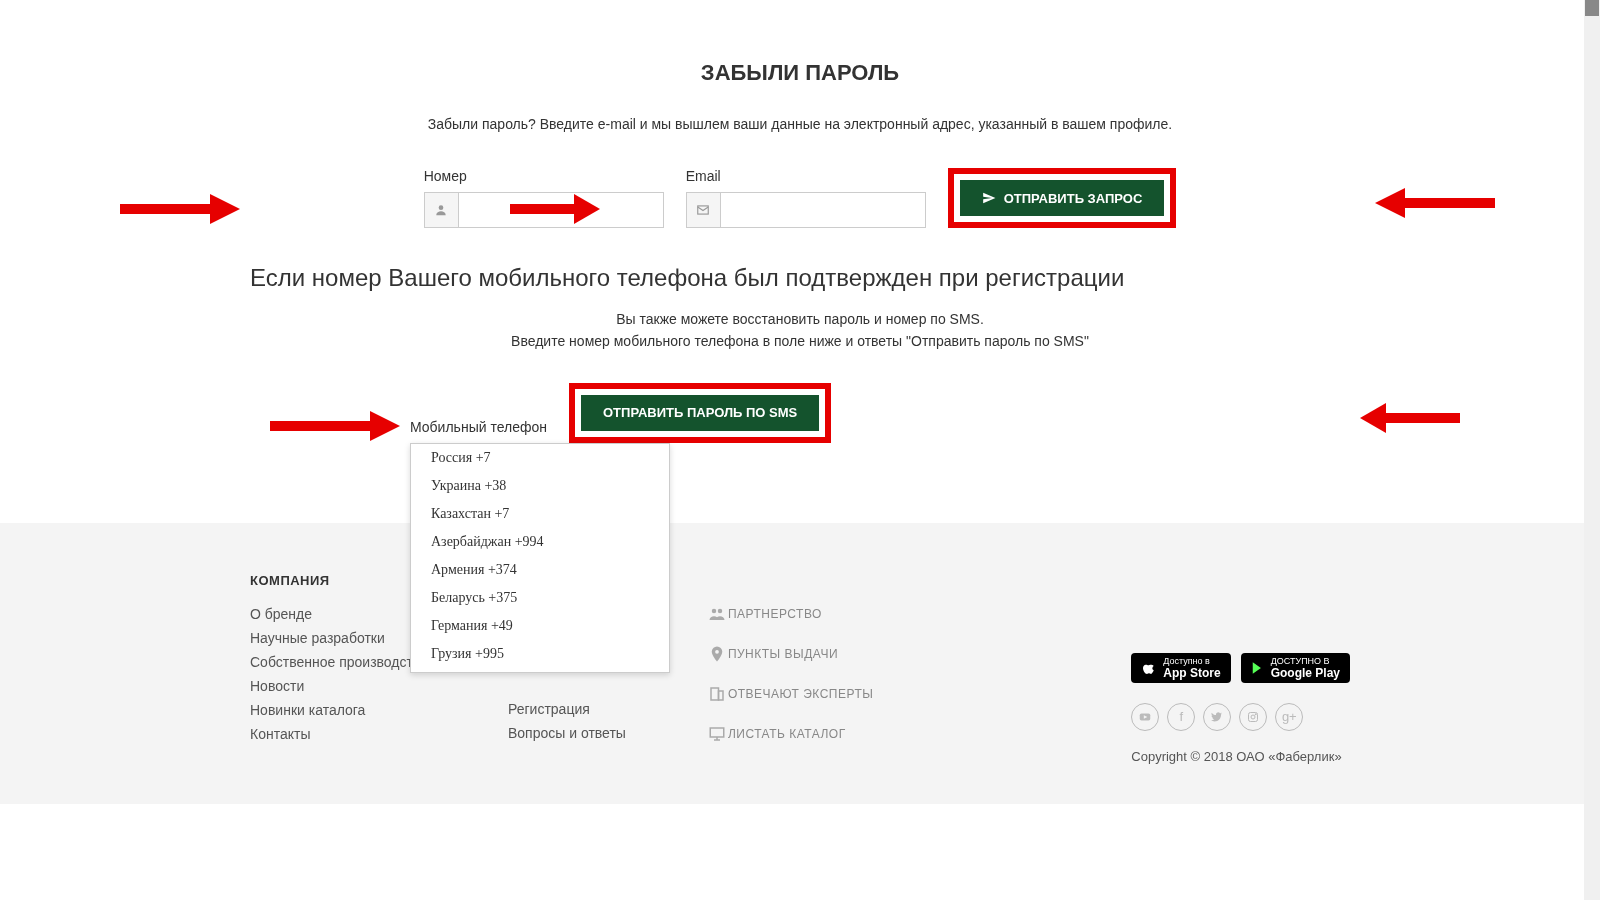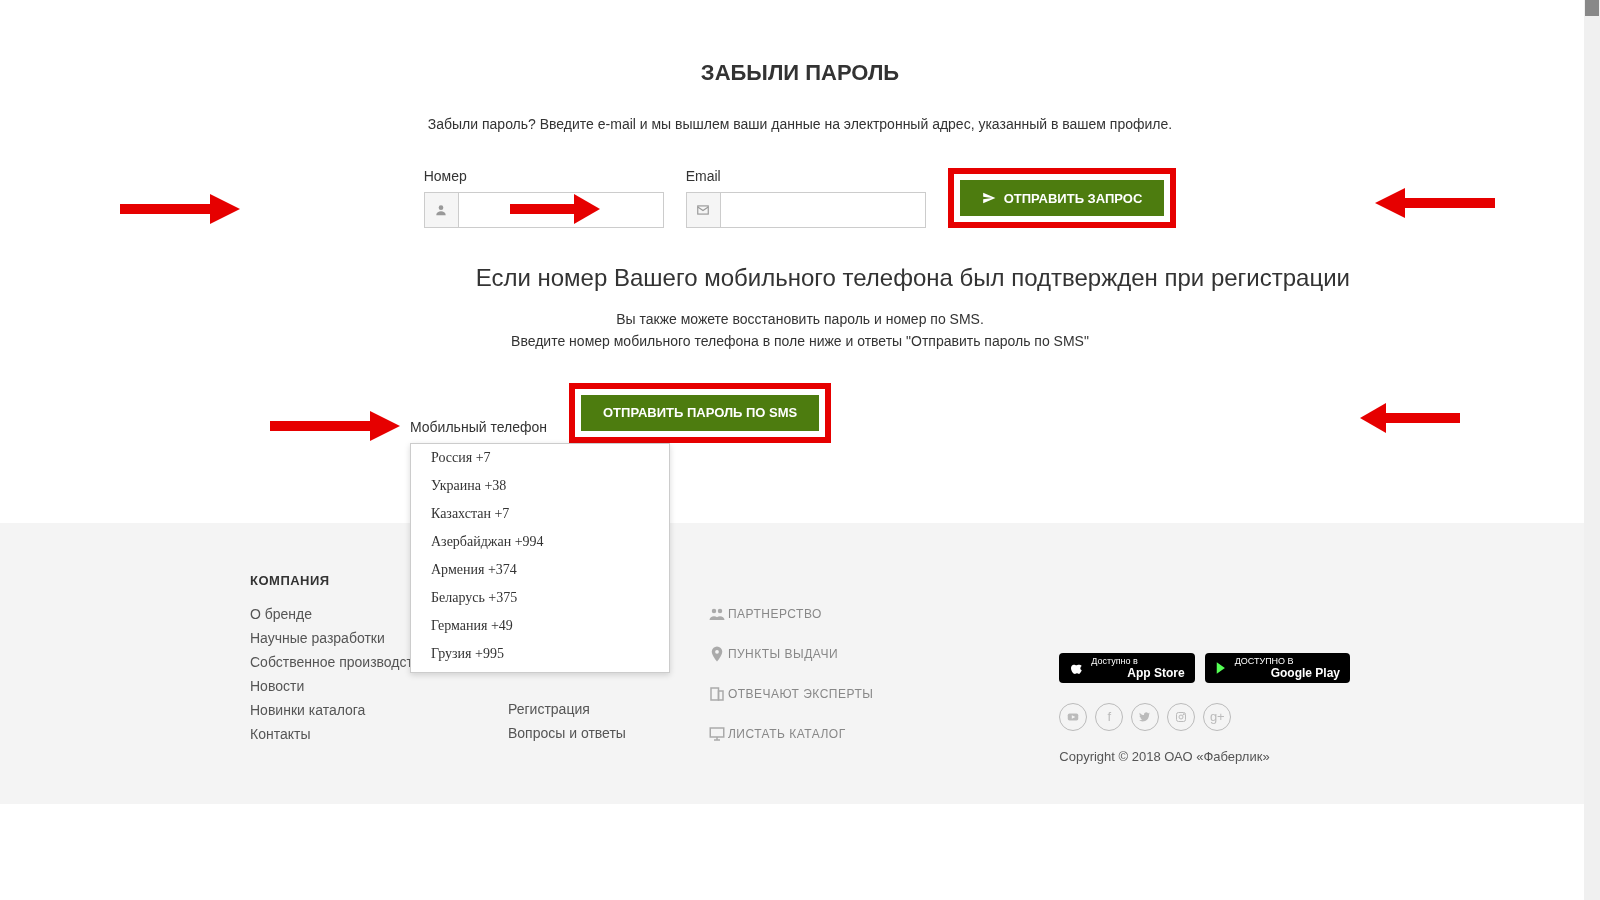--- a/index.html
+++ b/index.html
@@ -9,24 +9,24 @@
   h1.section-title { text-align: center; font-size: 22px; font-weight: bold; color: #333; margin-bottom: 30px; }
   .intro { text-align: center; font-size: 14px; color: #333; margin-bottom: 36px; }
   .form-row { display: flex; align-items: flex-end; justify-content: center; gap: 22px; margin-bottom: 36px; }
   .field { display: flex; flex-direction: column; }
   .field-label { font-size: 14px; color: #333; margin-bottom: 8px; }
   .input-wrap { display: flex; align-items: stretch; border: 1px solid #ccc; height: 36px; background: #fff; }
   .input-icon { width: 40px; display: flex; align-items: center; justify-content: center; background: #f5f5f5; border-right: 1px solid #ccc; color: #888; }
   .input-wrap input { border: none; outline: none; padding: 0 10px; font-size: 14px; width: 100%; height: 100%; }
   .number-input { width: 240px; }
   .email-input { width: 240px; }
-  .btn-dark { background: #4d7c0f; color: #fff; border: none; height: 36px; padding: 16px 22px; font-size: 13px; font-weight: bold; display: flex; align-items: center; gap: 8px; cursor: pointer; }
+  .btn-dark { background: #14532d; color: #fff; border: none; height: 36px; padding: 16px 22px; font-size: 13px; font-weight: bold; display: flex; align-items: center; gap: 8px; cursor: pointer; }
   .btn-dark svg { width: 14px; height: 14px; fill: #fff; }
   .red-box { border: 6px solid #e60000; padding: 6px; display: inline-flex; }
-  .subtitle { text-align: right; font-size: 24px; font-weight: normal; color: #333; margin-bottom: 16px; }
+  .subtitle { text-align: left; font-size: 24px; font-weight: normal; color: #333; margin-bottom: 16px; }
   .subtext { text-align: center; font-size: 14px; color: #333; line-height: 1.6; margin-bottom: 30px; }
   .form-row2 { display: flex; align-items: flex-end; justify-content: flex-start; gap: 22px; padding-left: 160px; position: relative; }
   .mobile-wrap { display: flex; flex-direction: column; }
   .mobile-input { width: 540px; border: 1px solid #7db3e8; height: 36px; display: flex; }
   .flag-box { width: 42px; background: #f5f5f5; border-right: 1px solid #ccc; display:flex; align-items:center; justify-content:center; }
   .mobile-input input { border: none; outline: none; padding: 0 10px; font-size: 16px; width: 100%; color: #666; }
   .dropdown { position: absolute; top: 60px; left: 160px; width: 260px; background: #fff; border: 1px solid #ccc; box-shadow: 0 2px 6px rgba(0,0,0,0.15); z-index: 10; }
   .dropdown-inner { max-height: 228px; overflow-y: scroll; font-family: Liberation Serif, serif; }
   .dropdown-item { padding: 6px 20px; font-size: 14px; color: #333; cursor: pointer; }
   .dropdown-inner::-webkit-scrollbar { width: 14px; }
@@ -41,21 +41,21 @@
   .footer-col h4 { font-size: 13px; font-weight: bold; color: #333; margin-bottom: 18px; letter-spacing: 0.5px; }
   .footer-col ul { list-style: none; }
   .footer-col li { font-size: 14px; color: #555; margin-bottom: 8px; cursor: pointer; }
   .footer-col.icons { flex: 1; }
   .footer-icon-row { display: flex; align-items: center; margin-bottom: 18px; }
   .footer-icon-row .ico { width: 22px; height: 22px; display:flex; align-items:center; justify-content:center; color:#aaa; }
   .footer-icon-row span { font-size: 12px; color: #888; letter-spacing: 0.5px; }
   .footer-right { margin-left: auto; }
   .store-badges { display: flex; gap: 10px; margin-bottom: 20px; }
   .store-badge { background: #000; color: #fff; border-radius: 4px; height: 30px; padding: 0 10px; display: flex; align-items: center; gap: 6px; font-size: 9px; }
-  .store-badge .big { font-size: 12px; font-weight: bold; margin-left: 36px; }
+  .store-badge .big { font-size: 12px; font-weight: bold; }
   .store-badge.google { background: #000; }
   .socials { display: flex; gap: 8px; margin-bottom: 18px; }
   .social-circle { width: 28px; height: 28px; border: 1.5px solid #bbb; border-radius: 50%; display: flex; align-items: center; justify-content: center; color: #bbb; font-size: 13px; }
   .copyright { font-size: 13px; color: #555; }
 
   .page-scrollbar { position: fixed; right: 0; top: 0; width: 16px; height: 100%; background: #f0f0f0; }
   .page-scrollbar .thumb { position: absolute; right: 1px; top: 0; width: 14px; height: 16px; background: #888; }
   .page-scrollbar .arrow { position:absolute; left:0; width:16px; height:16px; font-size:10px; text-align:center; line-height:16px; color:#666; }
 </style>
 </head>

